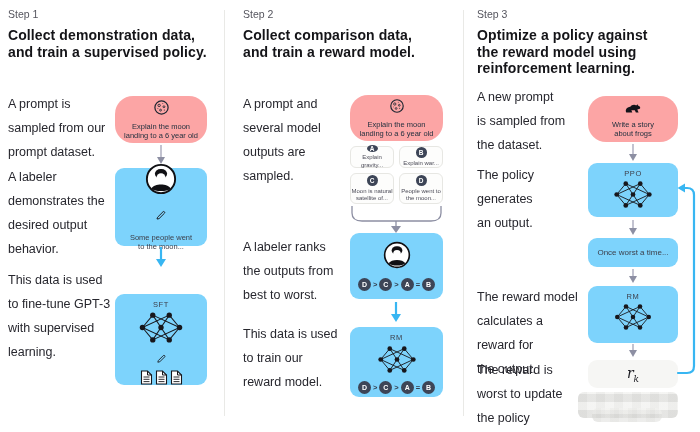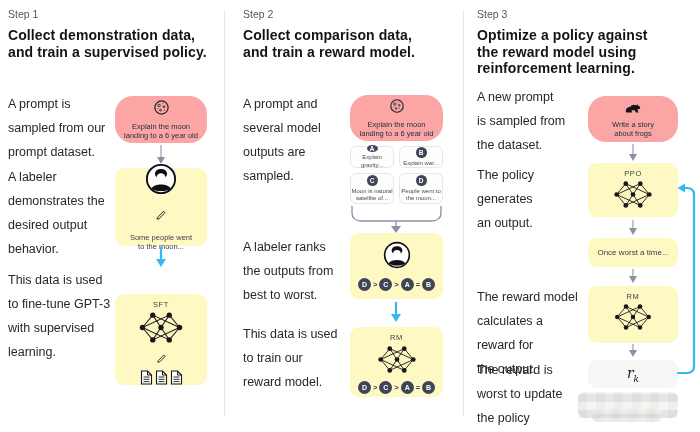--- a/index.html
+++ b/index.html
@@ -7,21 +7,21 @@
     position:relative;width:700px;height:432px;background:#ffffff;overflow:hidden;
     font-family:"Liberation Sans",sans-serif;color:#27272e;
   }
   .abs{position:absolute;}
   .pre{white-space:pre-line;}
   .step-label{font-size:10.5px;color:#55555e;}
   .heading{font-size:14px;font-weight:bold;line-height:16.5px;color:#141418;letter-spacing:.1px;}
   .body-text{font-size:12.5px;line-height:24px;color:#27272e;}
   .divider{width:1px;background:#e9e9e6;}
   .bluebox{background:#fca5a5;border-radius:18px;display:flex;flex-direction:column;align-items:center;justify-content:center;gap:2px;}
-  .graybox{background:#fef9c3;border-radius:9px;display:flex;flex-direction:column;align-items:center;}
+  .graybox{background:#7dd3fc;border-radius:9px;display:flex;flex-direction:column;align-items:center;}
   .box-text{font-size:7.5px;line-height:9.5px;color:#24313f;text-align:center;}
   .gray-box-text{font-size:7.5px;line-height:9.5px;color:#3c3e49;text-align:center;}
   .model-label{font-size:7.5px;letter-spacing:.6px;color:#3c3e49;}
   .outbox{background:#fdfdfc;border:1px solid #e7e7e3;border-radius:6px;display:flex;flex-direction:column;align-items:center;justify-content:center;gap:2px;box-sizing:border-box;}
   .letter-circle{width:11px;height:11px;border-radius:50%;background:#3d4557;color:#fff;font-size:6.5px;font-weight:bold;display:flex;align-items:center;justify-content:center;}
   .tiny-text{font-size:6px;line-height:7.5px;color:#4c4c58;text-align:center;white-space:pre-line;}
   .ranking{display:flex;align-items:center;gap:2px;}
   .rank-circle{width:13px;height:13px;border-radius:50%;background:#3d4557;color:#fff;font-size:7px;font-weight:bold;display:flex;align-items:center;justify-content:center;}
   .rank-op{font-size:7.5px;font-weight:bold;color:#333d4c;}
   .once-text{font-size:8px;color:#3c3e49;}

